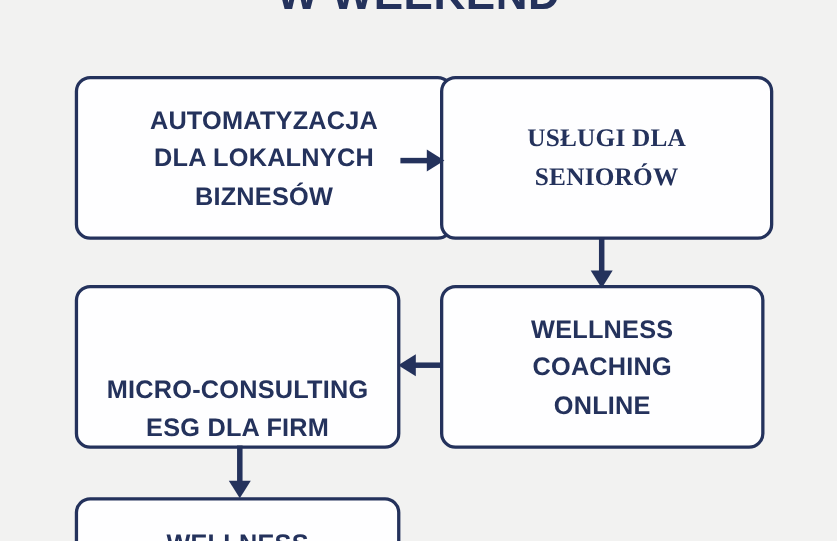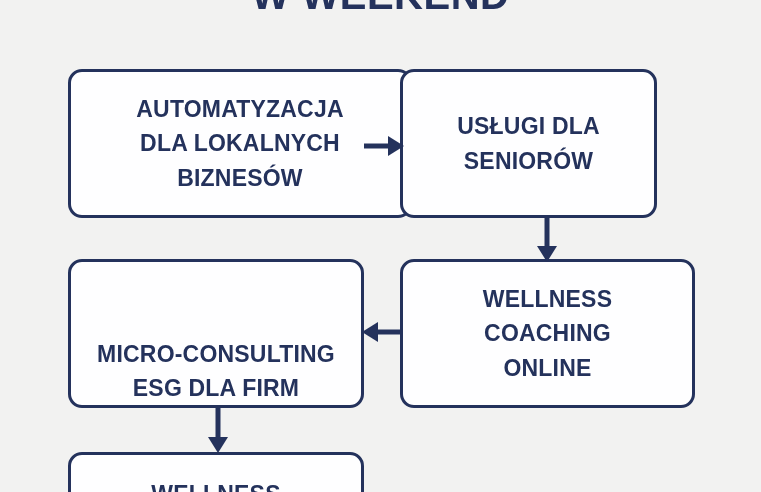--- a/index.html
+++ b/index.html
@@ -67,22 +67,23 @@
   #box-automatyzacja {
     left: 68px;
     top: 69px;
     width: 344px;
     height: 149px;
   }
 
   #box-uslugi-seniorow {
     left: 400px;
     top: 69px;
-    width: 257px;
+    width: 303px;
     height: 149px;
+    font-family: Liberation Serif, serif;
   }
 
   #box-micro-consulting {
     left: 68px;
     top: 259px;
     width: 296px;
     height: 149px;
     align-items: flex-end;
   }
 

